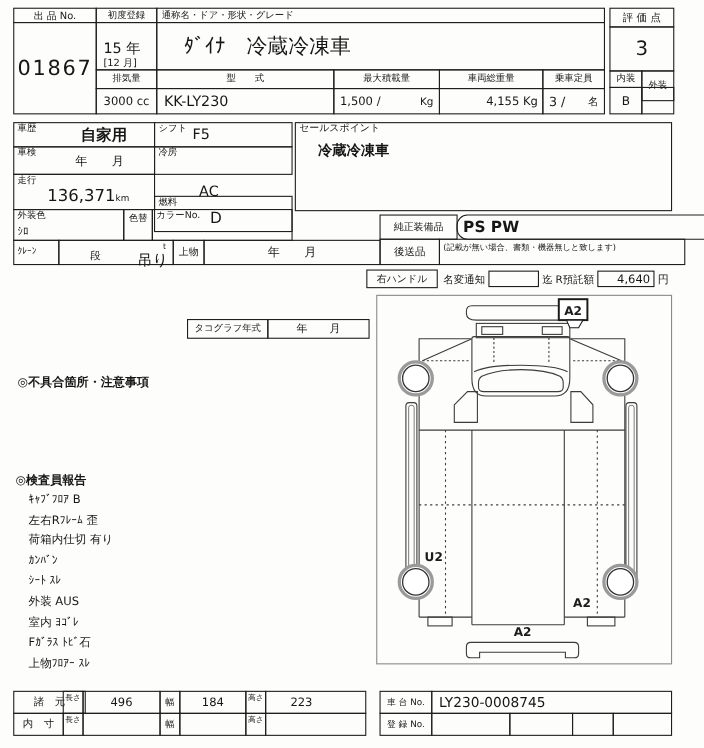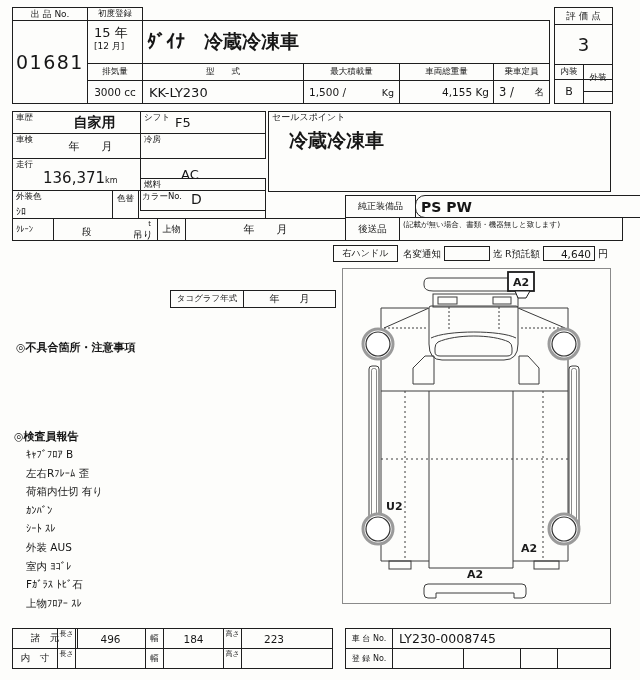--- a/index.html
+++ b/index.html
@@ -19,32 +19,35 @@
 </style>
 </head>
 <body>
 
 <div class="sheet">
 
   <div class="bx" style="left:12px;top:7px;width:76px;height:14px;">
     <div class="cv" style="font-size:9px;">出 品 No.</div>
   </div>
   <div class="bx" style="left:12px;top:20px;width:76px;height:84px;">
-    <div class="cv" style="font-size:19px;letter-spacing:1.5px;">01681</div>
+    <div class="cv" style="font-size:19px;letter-spacing:1.5px;">01867</div>
   </div>
 
   <div class="bx" style="left:87px;top:7px;width:56px;height:14px;">
     <div class="cv" style="font-size:8.5px;">初度登録</div>
   </div>
-  <div class="bx" style="left:87px;top:20px;width:56px;height:44px;padding:4px 0 0 6px;">
+  <div class="bx" style="left:87px;top:20px;width:56px;height:44px;padding:16px 0 0 6px;">
     <div style="font-size:13px;line-height:15px;">15 年</div>
     <div style="font-size:9px;line-height:12px;">[12 月]</div>
   </div>
 
-  <div class="bx" style="left:142px;top:20px;width:408px;height:44px;display:flex;align-items:center;padding-left:4px;font-size:19px;font-weight:700;">
+  <div class="bx" style="left:142px;top:7px;width:408px;height:14px;padding-left:4px;font-size:8.5px;line-height:12px;">
+    <span>通称名・ドア・形状・グレード</span>
+  </div>
+  <div class="bx" style="left:142px;top:20px;width:408px;height:44px;display:flex;align-items:center;padding-left:24px;font-size:19px;font-weight:400;">
     <span>ﾀﾞｲﾅ　冷蔵冷凍車</span>
   </div>
 
   <div class="bx" style="left:87px;top:63px;width:56px;height:18px;">
     <div class="cv" style="font-size:8.5px;">排気量</div>
   </div>
   <div class="bx" style="left:87px;top:80px;width:56px;height:24px;">
     <div class="cv" style="font-size:10.5px;">3000 cc</div>
   </div>
 
@@ -136,32 +139,32 @@
   <div class="bx" style="left:138px;top:190px;width:128px;height:29px;">
     <span class="cl">カラーNo.</span>
   </div>
 
   <div class="bx" style="left:12px;top:218px;width:42px;height:23px;">
     <div style="font-size:8.5px;padding:5px 0 0 3px;">ｸﾚｰﾝ</div>
   </div>
   <div class="bx" style="left:53px;top:218px;width:105px;height:23px;">
     <div class="nb" style="left:28px;top:7px;font-size:9.5px;">段</div>
     <div class="nb" style="right:6px;top:1px;font-size:7px;text-align:right;">t</div>
-    <div class="nb" style="right:4px;top:9px;font-size:10px;">吊り</div>
+    <div class="nb" style="right:4px;top:9px;font-size:14px;">吊り</div>
   </div>
   <div class="bx" style="left:157px;top:218px;width:29px;height:23px;">
     <div class="cv" style="font-size:9px;">上物</div>
   </div>
   <div class="bx" style="left:185px;top:218px;width:161px;height:23px;">
     <div class="cv" style="font-size:11px;">年　　月</div>
   </div>
 
   <div class="bx" style="left:268px;top:111px;width:343px;height:81px;">
     <span class="cl" style="font-size:9px;">セールスポイント</span>
-    <div class="nb" style="left:20px;top:16px;font-size:19px;font-weight:600;">冷蔵冷凍車</div>
+    <div class="nb" style="left:20px;top:16px;font-size:13px;font-weight:600;">冷蔵冷凍車</div>
   </div>
 
   <div class="bx" style="left:345px;top:195px;width:71px;height:23px;">
     <div class="cv" style="font-size:9px;">純正装備品</div>
   </div>
   <div class="bx" style="left:415px;top:195px;width:235px;height:23px;display:flex;align-items:center;padding-left:5px;font-size:14px;font-weight:600;border-radius:10px;">
     <span>PS PW</span>
   </div>
   <div class="bx" style="left:345px;top:217px;width:55px;height:24px;">
     <div class="cv" style="font-size:9.5px;">後送品</div>

